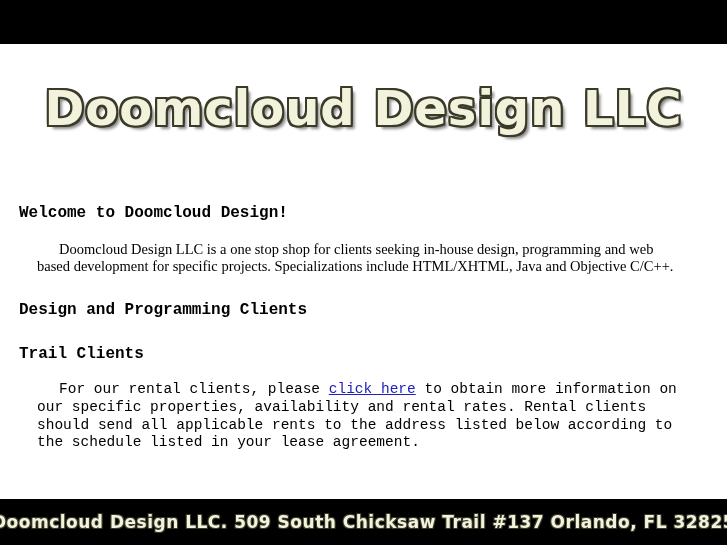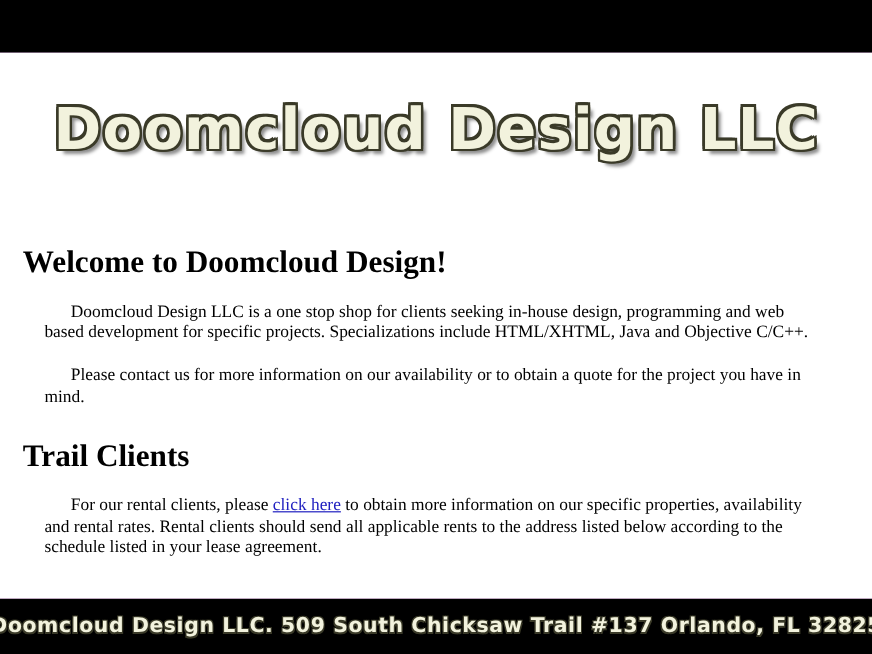--- a/index.html
+++ b/index.html
@@ -10,21 +10,21 @@
     width: 727px;
     height: 545px;
     background: #000000;
     font-family: "Liberation Serif", serif;
     overflow: hidden;
   }
   .page {
     position: relative;
     width: 727px;
     height: 545px;
-    background: #a21caf;
+    background: #86efac;
   }
   .top-bar {
     position: absolute;
     left: 0;
     top: 0;
     width: 727px;
     height: 44px;
     background: #000000;
   }
   .content {
@@ -58,40 +58,41 @@
       0px 2px 0 #3a3a28,
       -2px 0px 0 #3a3a28,
       2px 0px 0 #3a3a28,
       4px 4px 3px rgba(0,0,0,0.45);
     white-space: nowrap;
   }
   .body-copy {
     padding: 0 19px;
   }
   h2.section-heading {
-    font-family: Liberation Serif, serif;
-    font-size: 26px;
+    font-family: Liberation Mono, monospace;
+    font-size: 16px;
     font-weight: bold;
     color: #000000;
     margin: 26px 0 14px 0;
     line-height: 1.1;
   }
   h2.section-heading.first {
     margin-top: 33px;
   }
   p.para {
     font-family: "Liberation Serif", serif;
     font-size: 14.5px;
     color: #000000;
     margin: 18px;
     line-height: 1.22;
     text-indent: 22px;
   }
   p.para.noindent {
     text-indent: 22px;
+    font-family: Liberation Mono, monospace;
   }
   a.inline-link {
     color: #2020c0;
     text-decoration: underline;
   }
   .footer {
     position: absolute;
     left: 0;
     top: 499px;
     width: 727px;
@@ -127,21 +128,21 @@
 
     <div class="banner">
       <div class="banner-title">Doomcloud Design LLC</div>
     </div>
 
     <div class="body-copy">
 
       <h2 class="section-heading first">Welcome to Doomcloud Design!</h2>
       <p class="para">Doomcloud Design LLC is a one stop shop for clients seeking in-house design, programming and web based development for specific projects. Specializations include HTML/XHTML, Java and Objective C/C++.</p>
 
-      <p class="para">Please contact us for more information on our availability or to obtain a quote for the project you have in mind.</p>
+      <h2 class="section-heading">Design and Programming Clients</h2>
 
       <h2 class="section-heading">Trail Clients</h2>
       <p class="para noindent"><span>For our rental clients, please </span><a class="inline-link" href="#">click here</a><span> to obtain more information on our specific properties, availability and rental rates. Rental clients should send all applicable rents to the address listed below according to the schedule listed in your lease agreement.</span></p>
 
     </div>
   </div>
 
   <div class="footer">
     <div class="footer-text">Doomcloud Design LLC.  509 South Chicksaw Trail #137  Orlando, FL  32825</div>
   </div>

